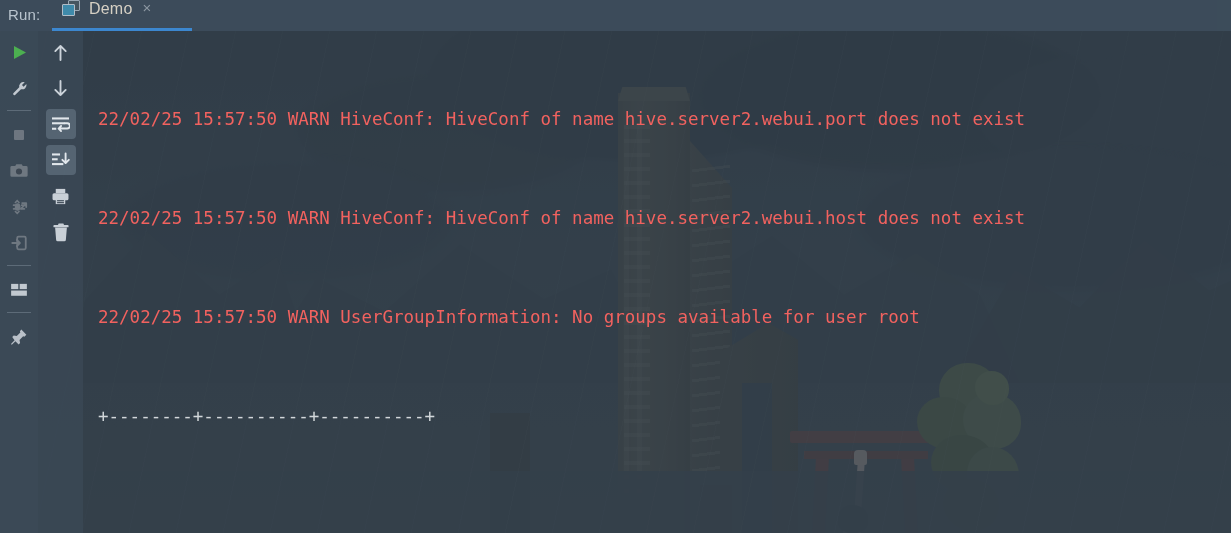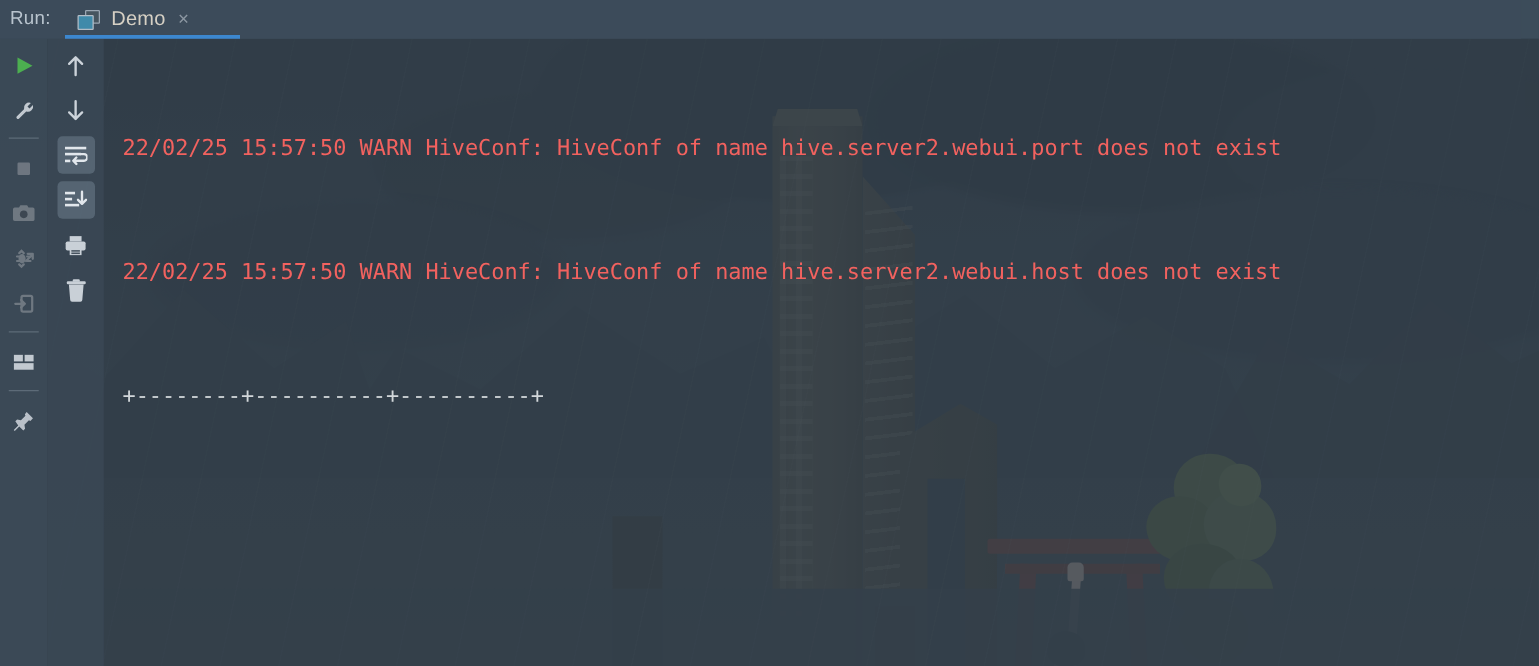--- a/index.html
+++ b/index.html
@@ -33,21 +33,20 @@
     left: 8px; top: 6px;
     font-size: 15px;
     color: #b9c4ce;
     letter-spacing: .2px;
   }
   .run-tab {
     position: absolute;
     left: 52px; top: 0;
     height: 31px;
     display: flex;
-    align-items: center;
     padding: 0 8px 0 10px;
     cursor: default;
   }
   .run-tab .tab-icon { width: 18px; height: 16px; position: relative; margin-right: 9px; flex: none; }
   .run-tab .tab-icon .sq-back {
     position: absolute; right: 0; top: 0;
     width: 12px; height: 11px;
     border: 1.6px solid #9aa7b3;
     border-radius: 1px;
     background: #46555f;
@@ -340,20 +339,21 @@
     </div>
 
     <div class="wp ground-2"></div>
     <div class="wp rain"></div>
     <div class="wp dim"></div>
   </div>
 
   <div class="console">
     <div class="ln warn">22/02/25 15:57:50 WARN HiveConf: HiveConf of name hive.server2.webui.port does not exist</div>
     <div class="ln warn">22/02/25 15:57:50 WARN HiveConf: HiveConf of name hive.server2.webui.host does not exist</div>
+    <div class="ln warn">22/02/25 15:57:50 WARN UserGroupInformation: No groups available for user root</div>
     <div class="ln plain">+--------+----------+----------+</div>
     
     
     
     
     
     
     
     
     

